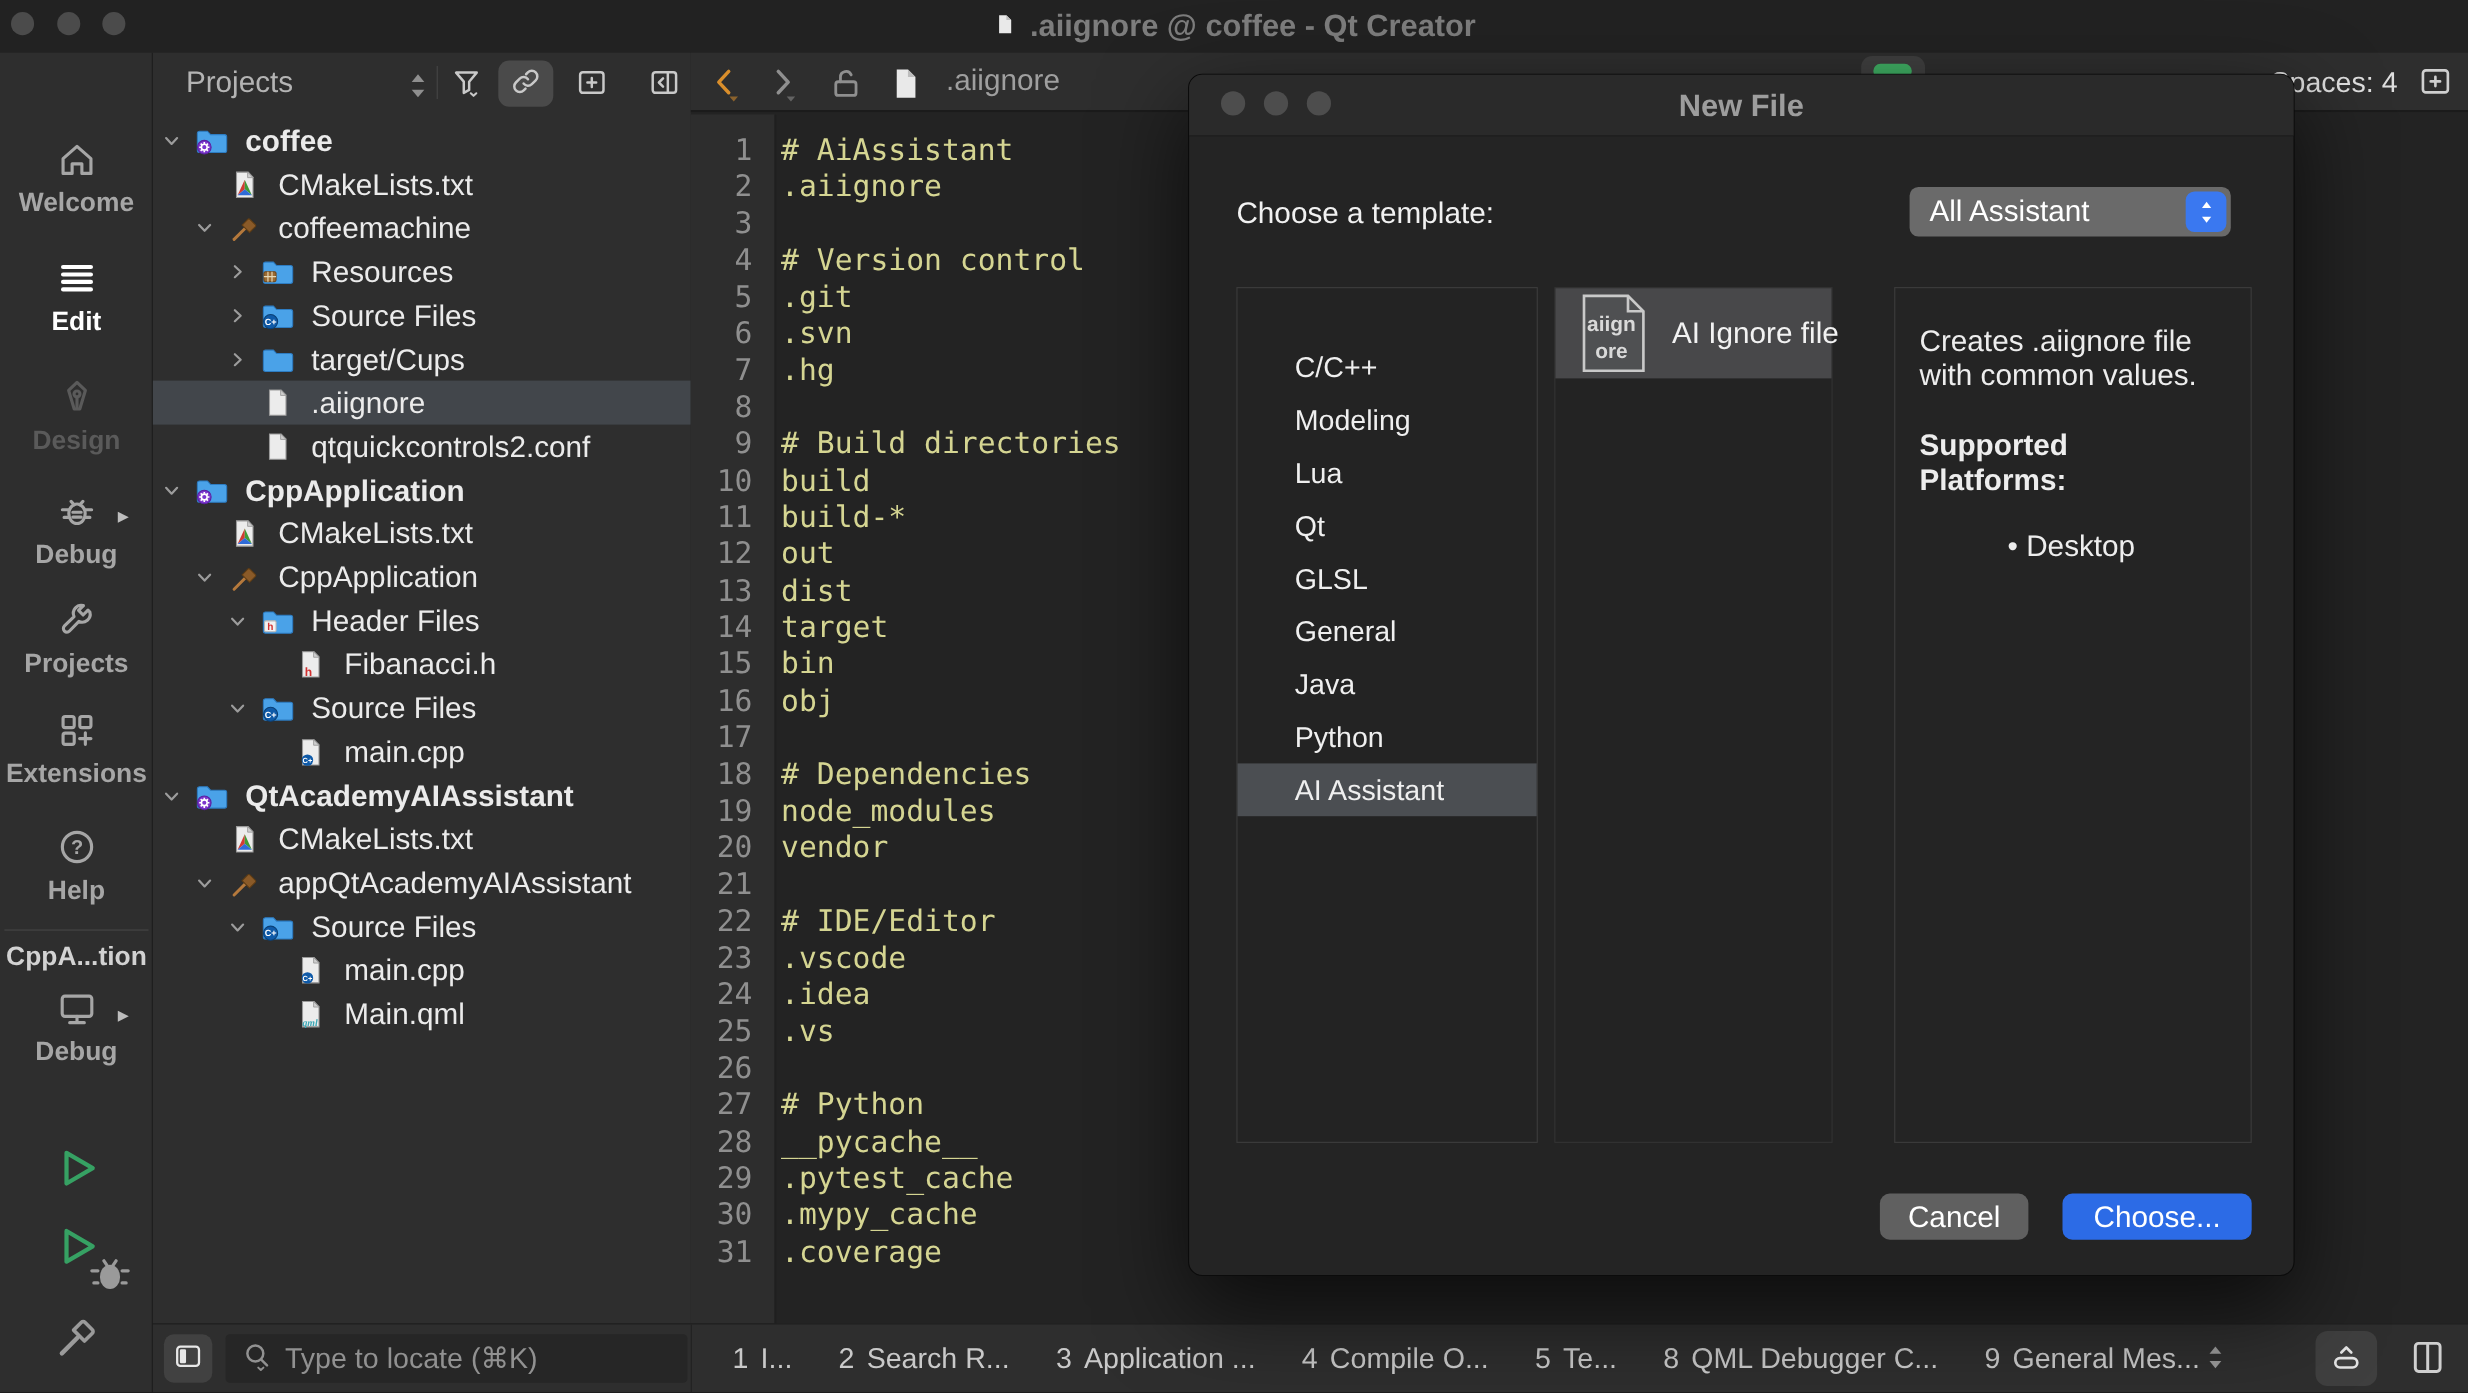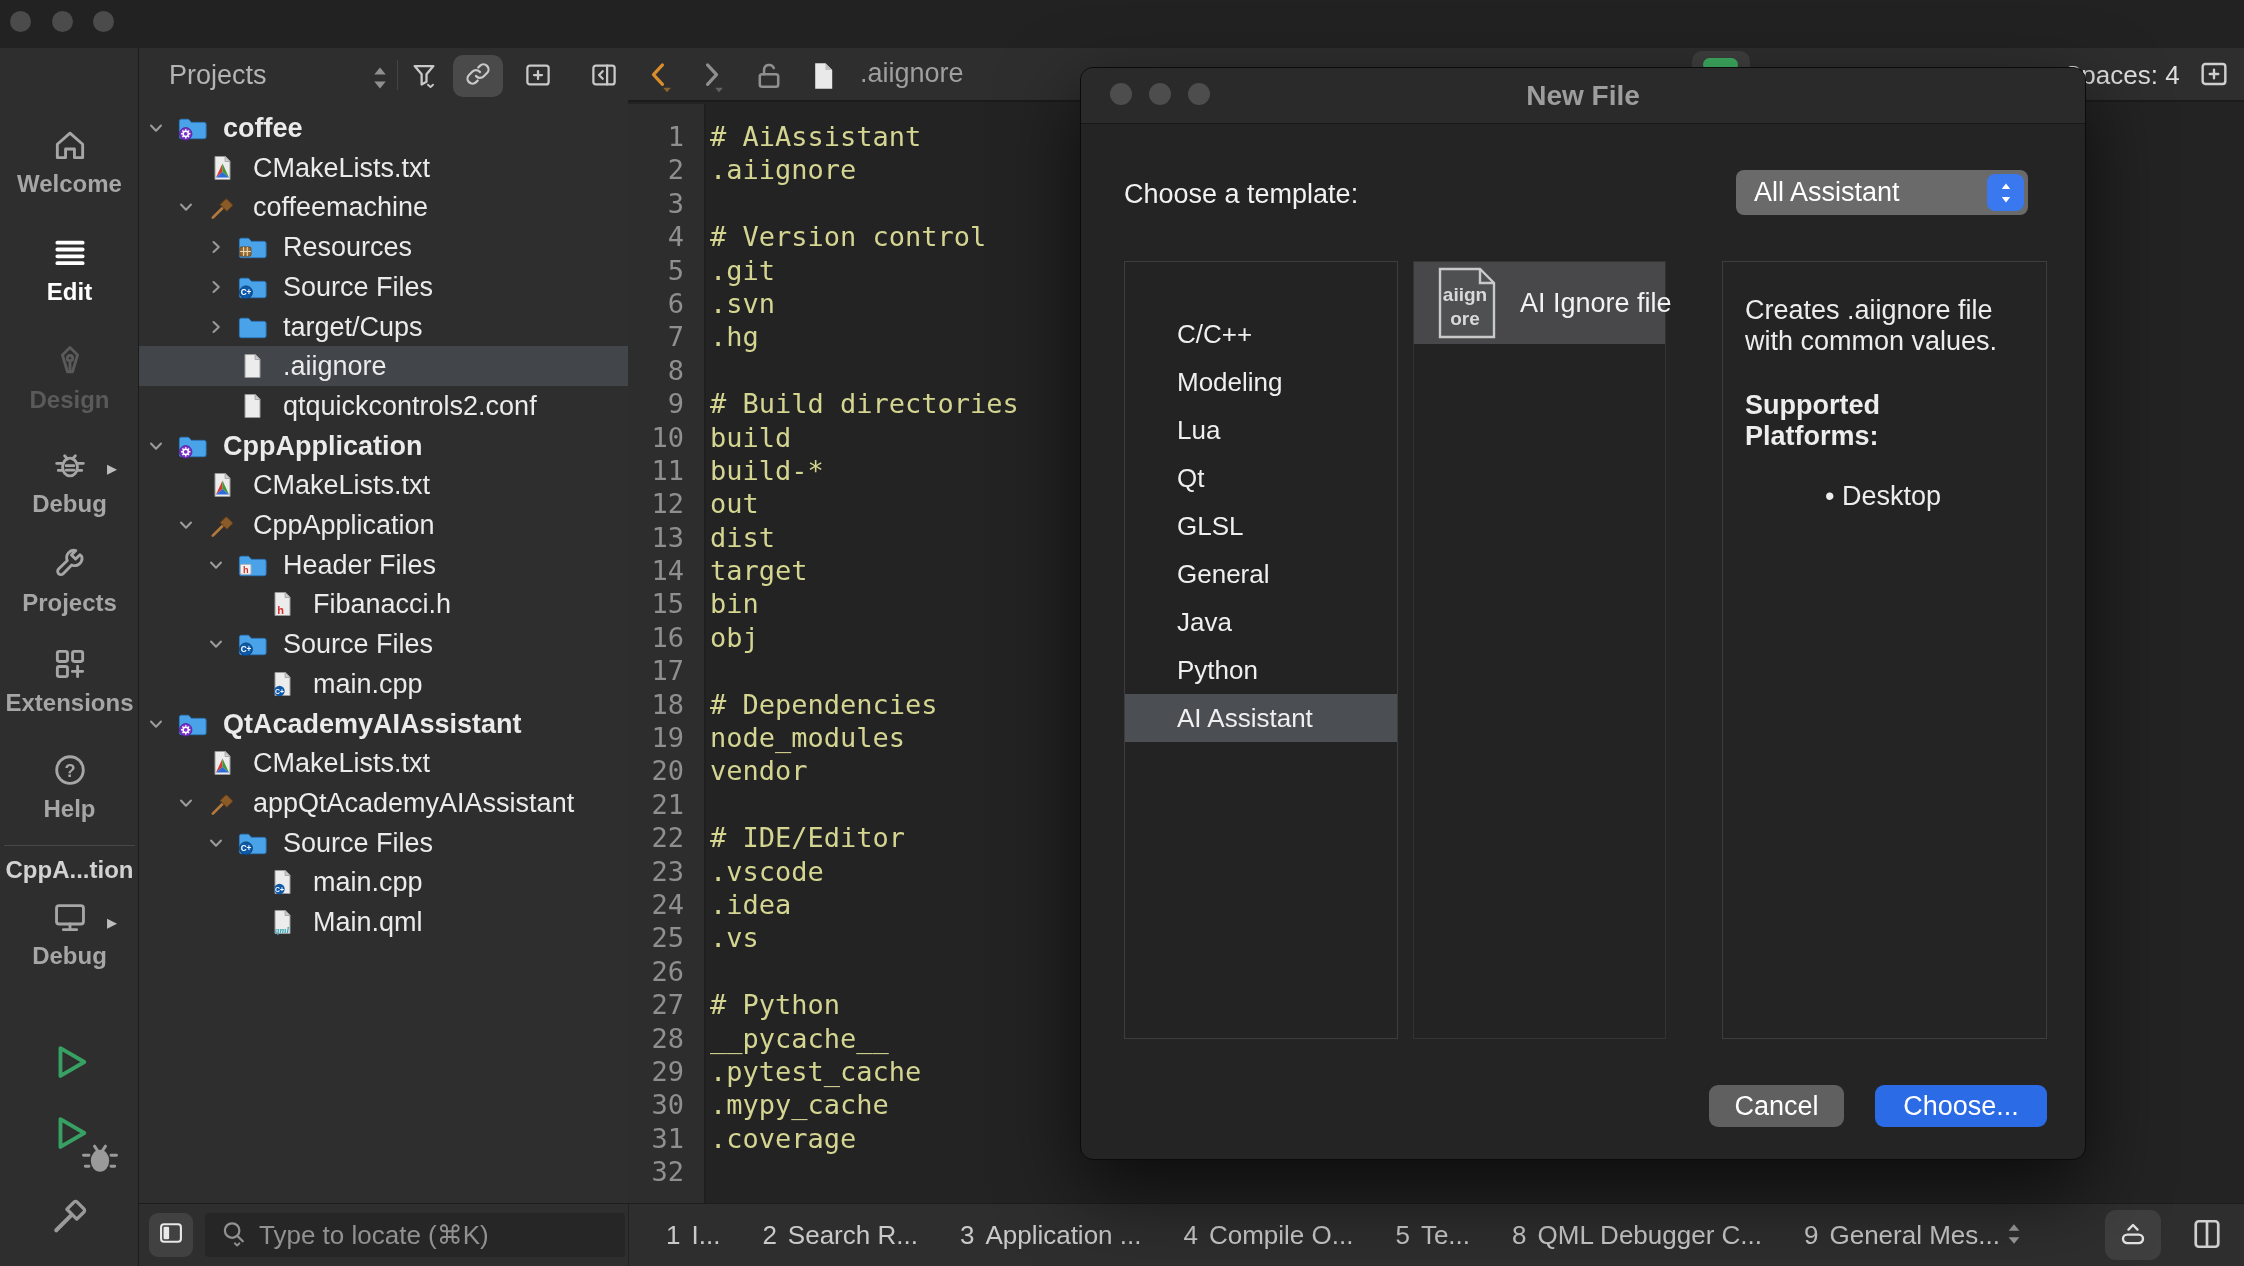--- a/index.html
+++ b/index.html
@@ -105,20 +105,27 @@
 </style>
 </head>
 <body>
 
 <div id="root">
 
   <div class="titlebar">
     <div class="tl-dot" style="left:10px"></div>
     <div class="tl-dot" style="left:52px"></div>
     <div class="tl-dot" style="left:93px"></div>
+    <div class="title-wrap">
+      <span id="title-doc-icon"><svg viewBox="0 0 24 24" fill="none" stroke="currentColor" stroke-width="1.8" stroke-linecap="round" stroke-linejoin="round">
+            <path d="M6.5 3h7.2l4.8 4.8V21h-12z" fill="#e9e9e9" stroke="none"></path>
+            <path d="M13.7 3v4.8h4.8" fill="#bdbdbd" stroke="none"></path>
+          </svg></span>
+      <span class="win-title">.aiignore @ coffee - Qt Creator</span>
+    </div>
   </div>
 
   <div class="modebar" id="modebar">
       <div class="mode-item m-normal" style="top: 78px;"><span><svg viewBox="0 0 24 24" fill="none" stroke="currentColor" stroke-width="1.8" stroke-linecap="round" stroke-linejoin="round">
             <path d="M4 11.5 12 4.5l8 7V20h-5.2v-5.5h-5.6V20H4z"></path>
           </svg></span><div class="mode-label">Welcome</div></div>
       <div class="mode-item m-active" style="top: 186px;"><span><svg viewBox="0 0 24 24" fill="none" stroke="currentColor" stroke-width="1.8" stroke-linecap="round" stroke-linejoin="round">
             <path d="M4 5.5h16M4 9.8h16M4 14.1h16M4 18.4h16" stroke-width="2.4"></path>
           </svg></span><div class="mode-label">Edit</div></div>
       <div class="mode-item m-disabled" style="top: 294px;"><span><svg viewBox="0 0 24 24" fill="none" stroke="currentColor" stroke-width="1.8" stroke-linecap="round" stroke-linejoin="round">
@@ -455,21 +462,20 @@
         <div class="code-line"><span class="ln">22</span><span class="ct"># IDE/Editor</span></div>
         <div class="code-line"><span class="ln">23</span><span class="ct">.vscode</span></div>
         <div class="code-line"><span class="ln">24</span><span class="ct">.idea</span></div>
         <div class="code-line"><span class="ln">25</span><span class="ct">.vs</span></div>
         <div class="code-line"><span class="ln">26</span><span class="ct"></span></div>
         <div class="code-line"><span class="ln">27</span><span class="ct"># Python</span></div>
         <div class="code-line"><span class="ln">28</span><span class="ct">__pycache__</span></div>
         <div class="code-line"><span class="ln">29</span><span class="ct">.pytest_cache</span></div>
         <div class="code-line"><span class="ln">30</span><span class="ct">.mypy_cache</span></div>
         <div class="code-line"><span class="ln">31</span><span class="ct">.coverage</span></div>
-        <div class="code-line"><span class="ln">32</span><span class="ct"></span></div>
       </div>
   </div>
 
   <span class="spaces">Spaces: 4</span>
   <span class="split-top" id="split-top-ic"><svg viewBox="0 0 24 24" fill="none" stroke="currentColor" stroke-width="1.8" stroke-linecap="round" stroke-linejoin="round">
         <rect x="3.5" y="4.5" width="17" height="15" rx="2"></rect>
         <path d="M12 8.8v6.4M8.8 12h6.4"></path>
       </svg></span>
   <div class="green-holder">
       <div class="green-pill"></div>

